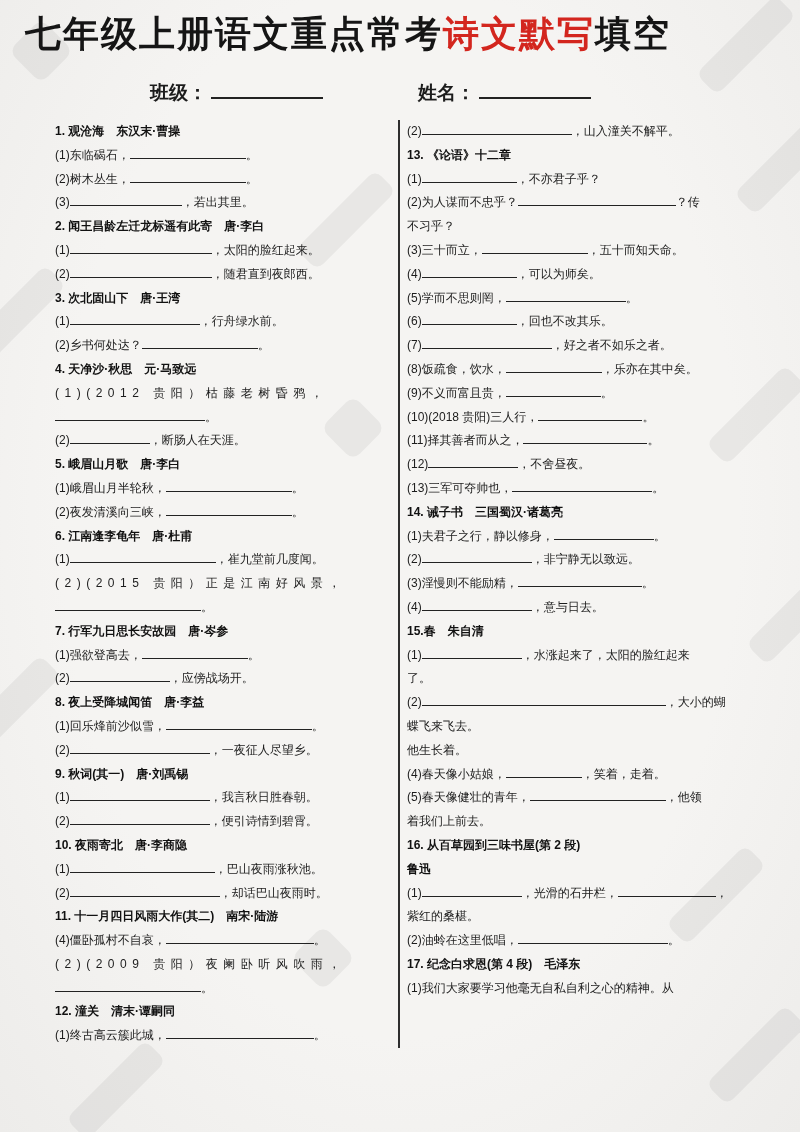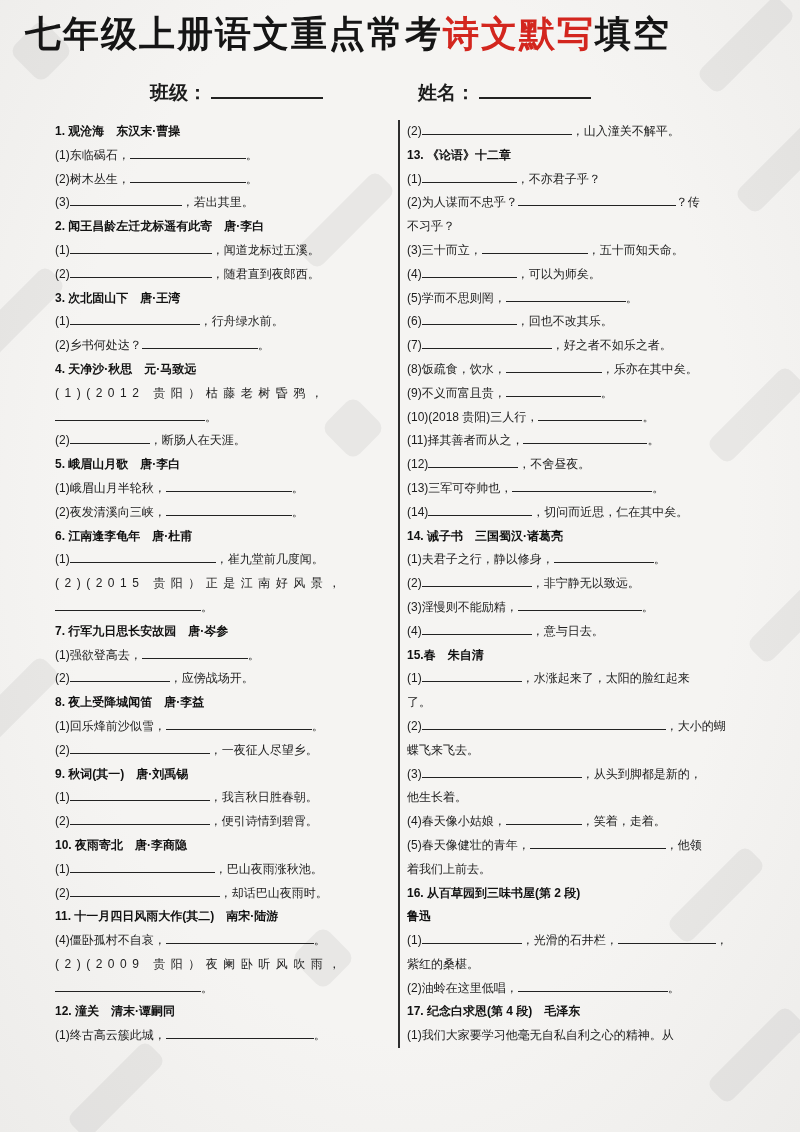--- a/index.html
+++ b/index.html
@@ -71,21 +71,21 @@
   </div>
 
   <div class="divider"></div>
 
   <div class="col col-left" id="col-left">
       <div class="wline bold"><span>1. 观沧海　东汉末·曹操</span></div>
       <div class="wline"><span>(1)东临碣石，</span><span class="blank" style="width: 116px;"></span><span>。</span></div>
       <div class="wline"><span>(2)树木丛生，</span><span class="blank" style="width: 116px;"></span><span>。</span></div>
       <div class="wline"><span>(3)</span><span class="blank" style="width: 112px;"></span><span>，若出其里。</span></div>
       <div class="wline bold"><span>2. 闻王昌龄左迁龙标遥有此寄　唐·李白</span></div>
-      <div class="wline"><span>(1)</span><span class="blank" style="width: 142px;"></span><span>，闻道龙标过五溪。</span></div>
+      <div class="wline"><span>(1)</span><span class="blank" style="width: 142px;"></span><span>，太阳的脸红起来。</span></div>
       <div class="wline"><span>(2)</span><span class="blank" style="width: 142px;"></span><span>，随君直到夜郎西。</span></div>
       <div class="wline bold"><span>3. 次北固山下　唐·王湾</span></div>
       <div class="wline"><span>(1)</span><span class="blank" style="width: 130px;"></span><span>，行舟绿水前。</span></div>
       <div class="wline"><span>(2)乡书何处达？</span><span class="blank" style="width: 116px;"></span><span>。</span></div>
       <div class="wline bold"><span>4. 天净沙·秋思　元·马致远</span></div>
       <div class="wline spread"><span>(1)(2012 贵阳）枯藤老树昏鸦，</span></div>
       <div class="wline"><span class="blank" style="width: 150px;"></span><span>。</span></div>
       <div class="wline"><span>(2)</span><span class="blank" style="width: 80px;"></span><span>，断肠人在天涯。</span></div>
       <div class="wline bold"><span>5. 峨眉山月歌　唐·李白</span></div>
       <div class="wline"><span>(1)峨眉山月半轮秋，</span><span class="blank" style="width: 126px;"></span><span>。</span></div>
@@ -123,32 +123,30 @@
       <div class="wline"><span>(4)</span><span class="blank" style="width: 95px;"></span><span>，可以为师矣。</span></div>
       <div class="wline"><span>(5)学而不思则罔，</span><span class="blank" style="width: 120px;"></span><span>。</span></div>
       <div class="wline"><span>(6)</span><span class="blank" style="width: 95px;"></span><span>，回也不改其乐。</span></div>
       <div class="wline"><span>(7)</span><span class="blank" style="width: 130px;"></span><span>，好之者不如乐之者。</span></div>
       <div class="wline"><span>(8)饭疏食，饮水，</span><span class="blank" style="width: 96px;"></span><span>，乐亦在其中矣。</span></div>
       <div class="wline"><span>(9)不义而富且贵，</span><span class="blank" style="width: 95px;"></span><span>。</span></div>
       <div class="wline"><span>(10)(2018 贵阳)三人行，</span><span class="blank" style="width: 104px;"></span><span>。</span></div>
       <div class="wline"><span>(11)择其善者而从之，</span><span class="blank" style="width: 124px;"></span><span>。</span></div>
       <div class="wline"><span>(12)</span><span class="blank" style="width: 90px;"></span><span>，不舍昼夜。</span></div>
       <div class="wline"><span>(13)三军可夺帅也，</span><span class="blank" style="width: 140px;"></span><span>。</span></div>
-      <div class="wline"><span>(14)</span><span class="blank" style="width: 104px;"></span><span>，切问而近思，仁在其中矣。</span></div>
       <div class="wline bold"><span>14. 诫子书　三国蜀汉·诸葛亮</span></div>
       <div class="wline"><span>(1)夫君子之行，静以修身，</span><span class="blank" style="width: 100px;"></span><span>。</span></div>
       <div class="wline"><span>(2)</span><span class="blank" style="width: 110px;"></span><span>，非宁静无以致远。</span></div>
       <div class="wline"><span>(3)淫慢则不能励精，</span><span class="blank" style="width: 124px;"></span><span>。</span></div>
       <div class="wline"><span>(4)</span><span class="blank" style="width: 110px;"></span><span>，意与日去。</span></div>
       <div class="wline bold"><span>15.春　朱自清</span></div>
       <div class="wline"><span>(1)</span><span class="blank" style="width: 100px;"></span><span>，水涨起来了，太阳的脸红起来</span></div>
       <div class="wline"><span>了。</span></div>
       <div class="wline"><span>(2)</span><span class="blank" style="width: 244px;"></span><span>，大小的蝴</span></div>
       <div class="wline"><span>蝶飞来飞去。</span></div>
-      <div class="wline"><span>(3)</span><span class="blank" style="width: 160px;"></span><span>，从头到脚都是新的，</span></div>
       <div class="wline"><span>他生长着。</span></div>
       <div class="wline"><span>(4)春天像小姑娘，</span><span class="blank" style="width: 76px;"></span><span>，笑着，走着。</span></div>
       <div class="wline"><span>(5)春天像健壮的青年，</span><span class="blank" style="width: 136px;"></span><span>，他领</span></div>
       <div class="wline"><span>着我们上前去。</span></div>
       <div class="wline bold"><span>16. 从百草园到三味书屋(第 2 段)</span></div>
       <div class="wline bold"><span>鲁迅</span></div>
       <div class="wline"><span>(1)</span><span class="blank" style="width: 100px;"></span><span>，光滑的石井栏，</span><span class="blank" style="width: 98px;"></span><span>，</span></div>
       <div class="wline"><span>紫红的桑椹。</span></div>
       <div class="wline"><span>(2)油蛉在这里低唱，</span><span class="blank" style="width: 150px;"></span><span>。</span></div>
       <div class="wline bold"><span>17. 纪念白求恩(第 4 段)　毛泽东</span></div>

